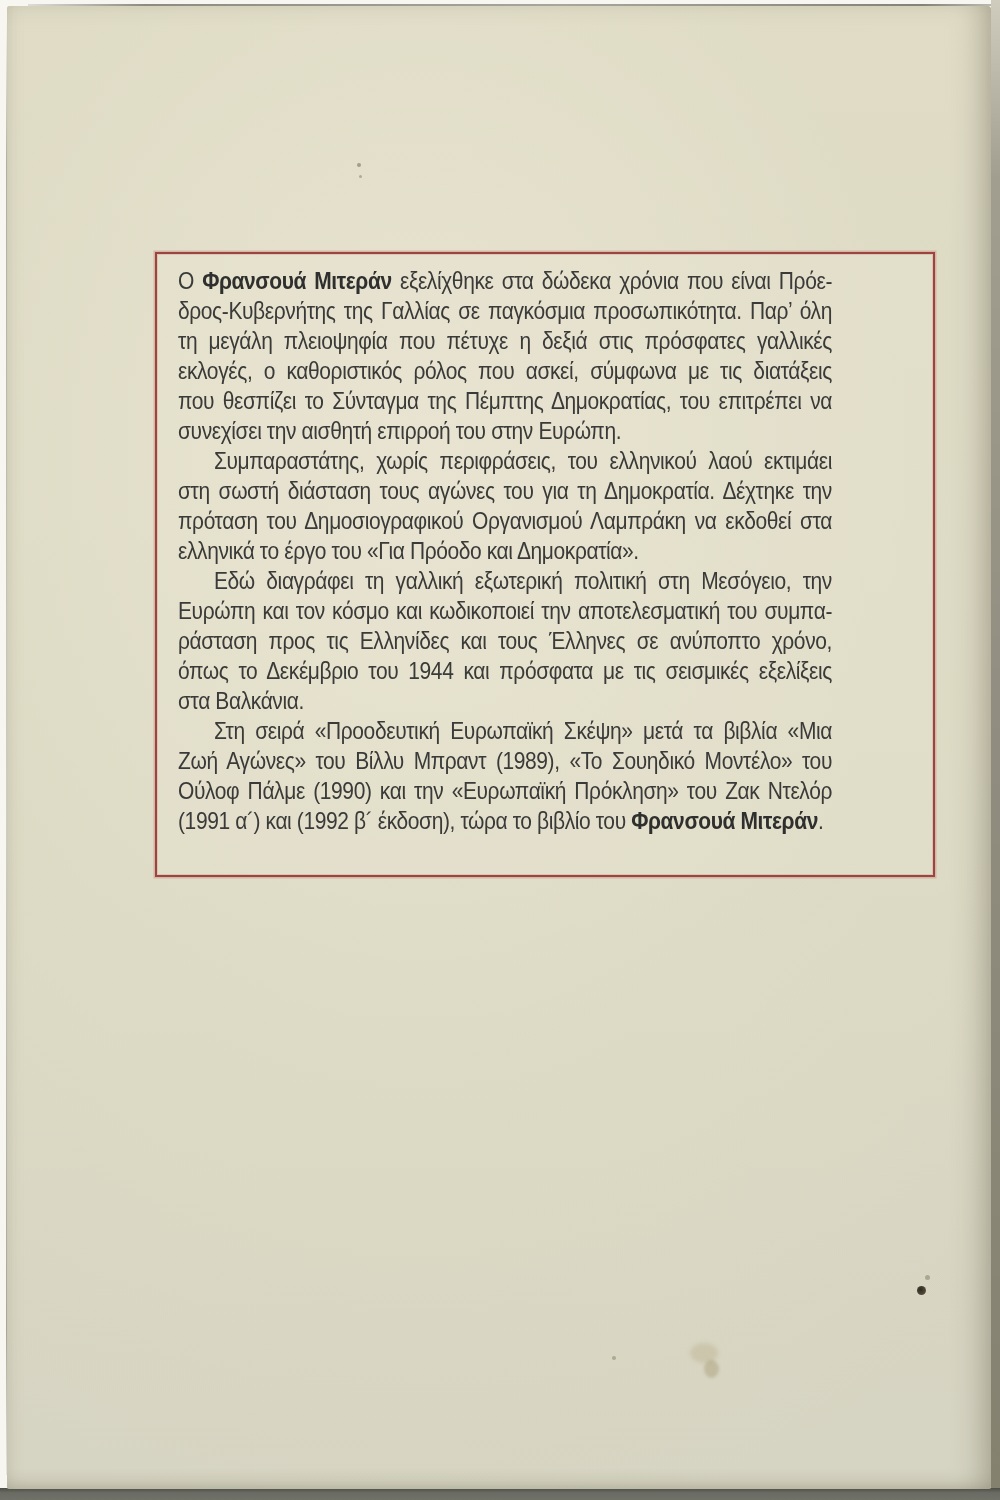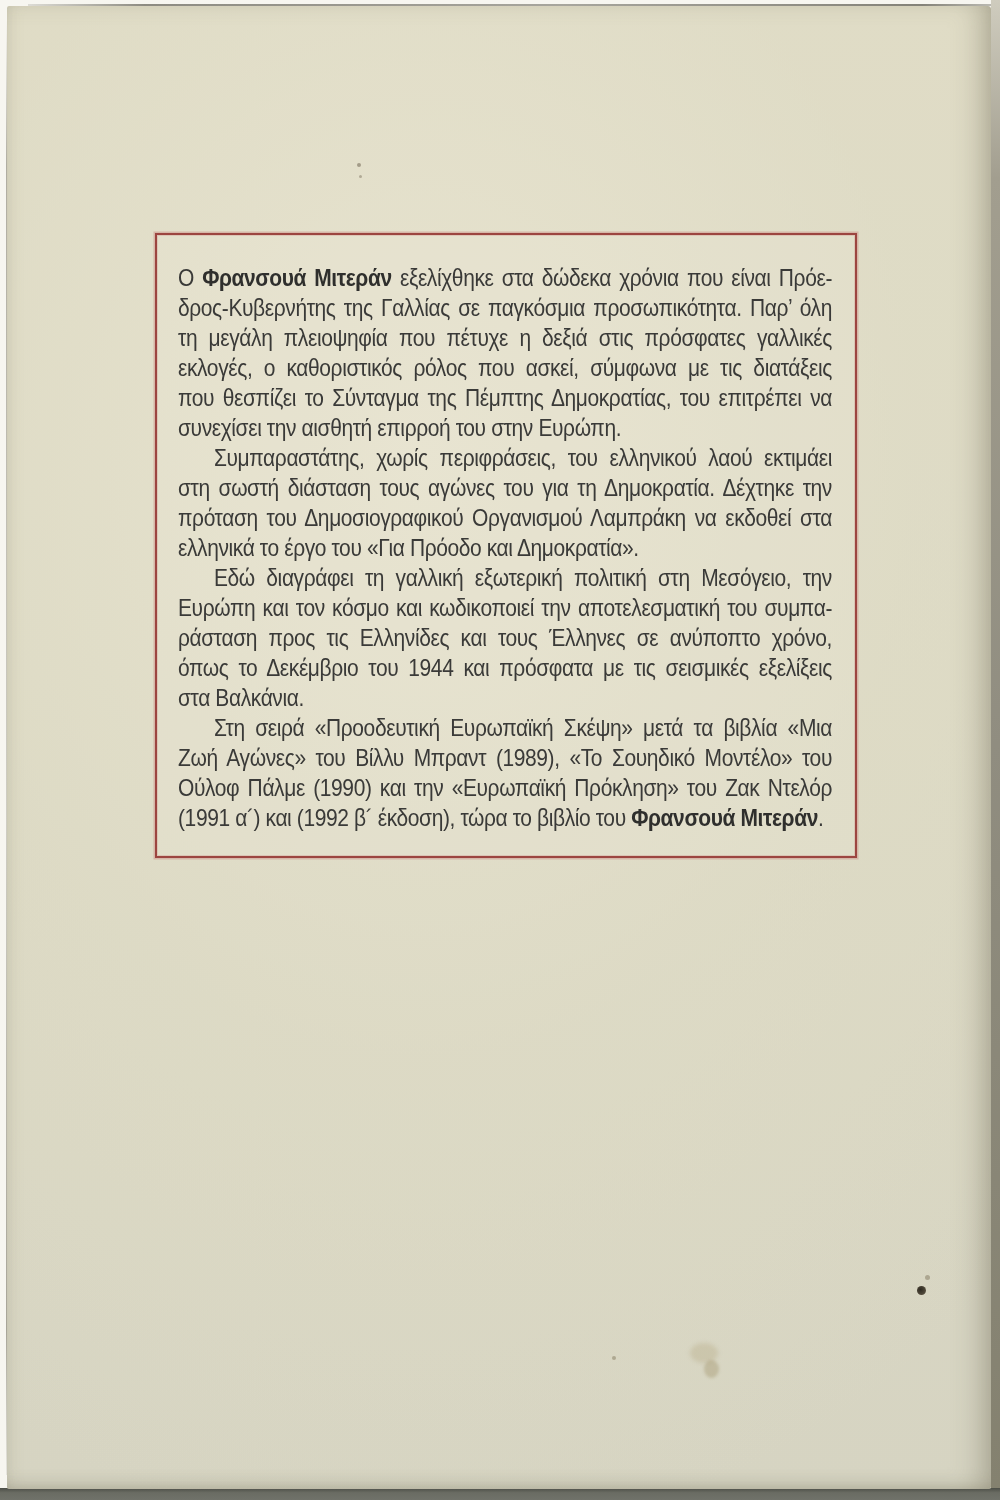--- a/index.html
+++ b/index.html
@@ -38,26 +38,26 @@
       linear-gradient(180deg, #e0dcc6 0%, #dcd9c4 45%, #d6d4c2 100%);
     box-shadow:
       inset -22px 0 30px -14px rgba(110,106,86,0.45),
       inset 0 -10px 18px -10px rgba(110,106,86,0.35),
       inset 10px 0 20px -14px rgba(120,115,92,0.25);
     border-radius: 2px 3px 2px 2px;
   }
 
   
   .blurb-box {
-    position: absolute; left: 155px; top: 233px;
-    width: 702px; height: 625px;
+    position: absolute; left: 155px; top: 252px;
+    width: 780px; height: 625px;
     box-sizing: border-box;
     border: 2.5px solid var(--accent, #9c4540);
     box-shadow: 0 0 0 1.5px rgba(205,150,140,0.55), inset 0 0 0 1px rgba(205,150,140,0.35);
-    padding: 28px 22px 0 21px;
+    padding: 12px 22px 0 21px;
     background: rgba(235,232,214,0.25);
   }
   .blurb {
     width: 764px;
     transform: scaleX(0.856);
     transform-origin: left top;
     color: var(--ink, #3a3a38);
     font-size: 24.5px;
     line-height: 30px;
     letter-spacing: -0.45px;

